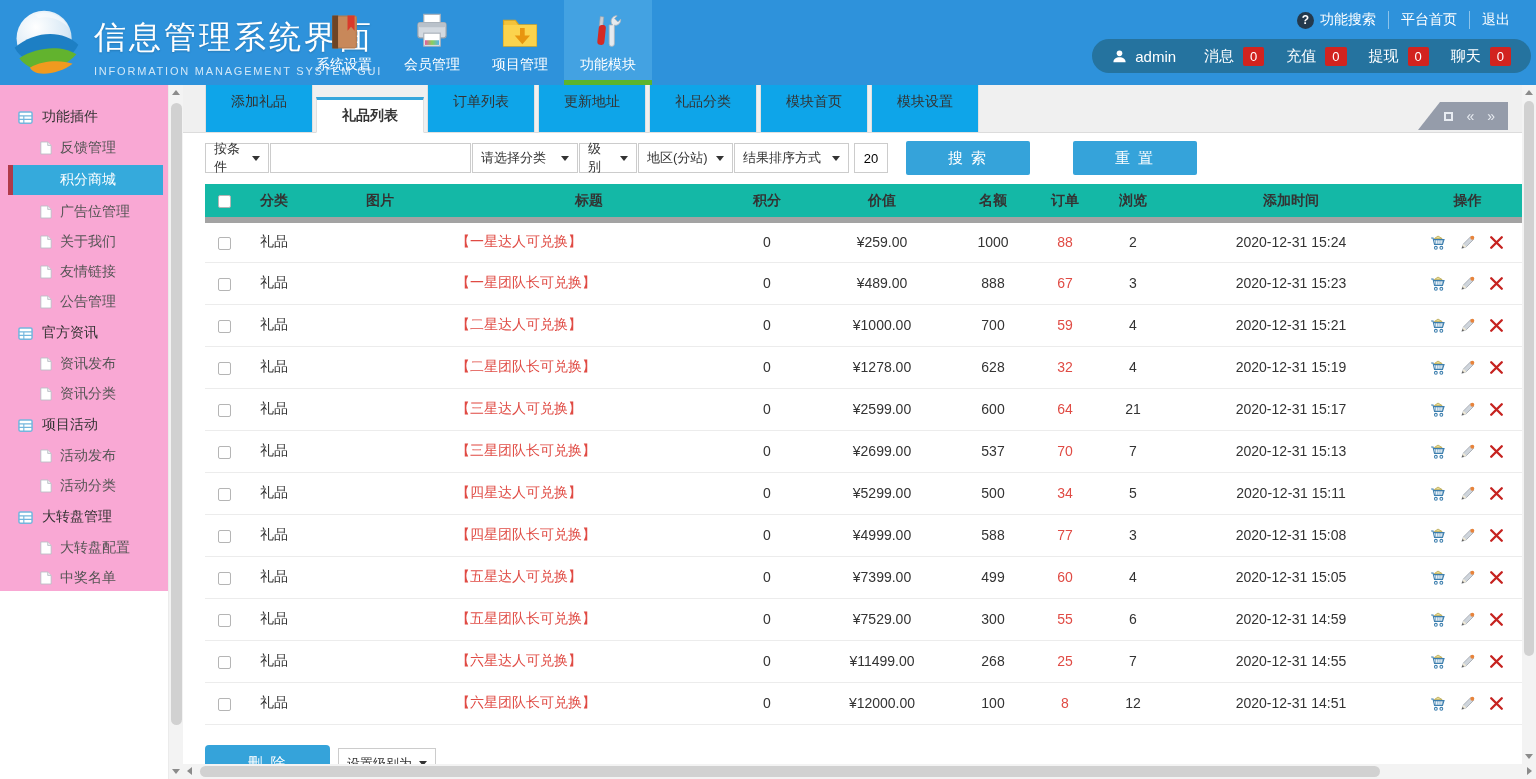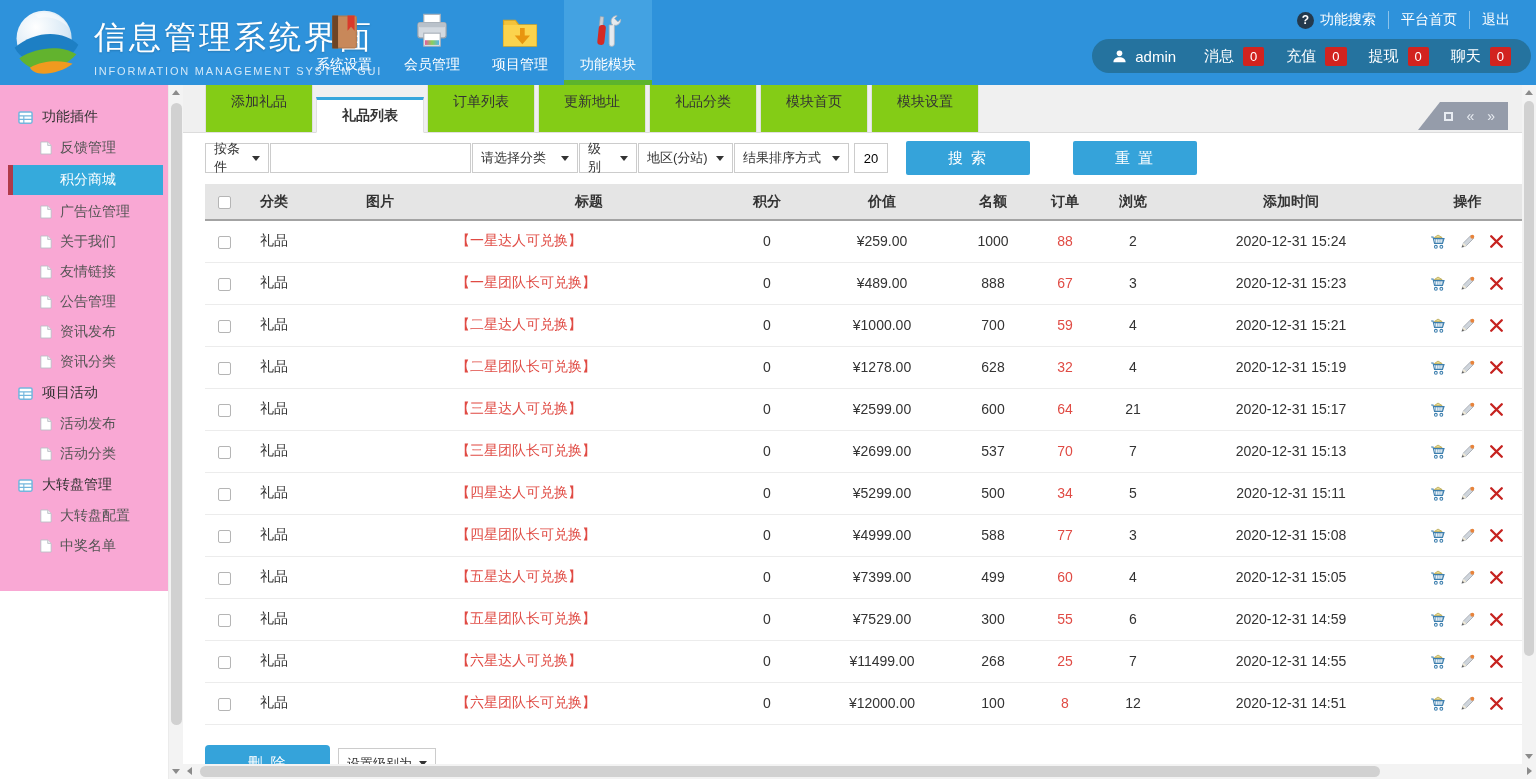--- a/index.html
+++ b/index.html
@@ -45,21 +45,21 @@
   .sitem{display:flex;align-items:center;gap:8px;height:30px;padding-left:40px;font-size:14px;color:#555;cursor:pointer}
   .ficon svg{width:12px;height:14px;display:block}
   .sitem.active{background:#35aadc;border-left:5px solid #b03a4a;margin:2px 5px 2px 8px;
                 padding-left:27px;color:#fff}
   .sitem.active .ficon{visibility:hidden}
 
   
   .content{position:absolute;left:183px;top:85px;width:1339px;height:679px;background:#f0f0f0;overflow:hidden}
   .tab-strip{position:relative;margin-top:12px;height:36px;padding-left:22px;
              border-bottom:1px solid #dcdcdc;display:flex;align-items:flex-end}
-  .tab{height:49px;line-height:32px;padding:0 25px;background:#84cc16;border:1px solid #e0e0e0;
+  .tab{height:49px;line-height:32px;padding:0 25px;background:#0ea5e9;border:1px solid #e0e0e0;
        margin-right:3px;margin-bottom:-1px;font-size:14px;color:#333;cursor:pointer;white-space:nowrap}
   .tab.active{background:#fff;border-top:3px solid #36a6dc;border-bottom:1px solid #fff;
               height:36px;line-height:31px;font-weight:bold}
   .tab-ctrl{position:absolute;right:14px;top:5px;width:90px;height:28px;background:#959caa;
             clip-path:polygon(22px 0,100% 0,100% 100%,0 100%);display:flex;align-items:center;
             justify-content:flex-end;gap:13px;padding:0 13px;color:#e8ecf2;font-size:14px;cursor:pointer}
   .win-icon{width:9px;height:9px;border:2px solid #e8ecf2;display:inline-block}
   .panel{position:absolute;left:0;top:48px;right:0;bottom:0;background:#fff}
 
   .filter-bar{display:flex;align-items:center;gap:1px;padding:8px 0 9px 22px}
@@ -69,22 +69,22 @@
         border-top:5px solid #333;margin-left:7px;flex:none}
   .w-cond{width:64px}.w-cat{width:106px}.w-level{width:58px}.w-region{width:95px}.w-sort{width:115px}
   .finput{height:30px;width:201px;border:1px solid #ccc;padding:0 8px;font-size:13px;outline:none}
   .fnum{width:34px;text-align:center;margin-left:4px}
   .btn{height:34px;width:124px;background:var(--accent);color:#fff;border:none;font-size:15px;
        cursor:pointer;border-radius:2px;letter-spacing:2px}
   .btn.search{margin-left:17px}
   .btn.reset{margin-left:42px}
 
   table.grid{border-collapse:collapse;table-layout:fixed;margin-left:22px;width:calc(100% - 22px)}
-  .grid th{height:36px;background:#e5e5e5;font-size:14px;color:#333;font-weight:bold;
-           border-bottom:2px solid #a3a3a3;white-space:nowrap}
+  .grid th{height:36px;background:#14b8a6;font-size:14px;color:#333;font-weight:bold;
+           border-bottom:6px solid #a3a3a3;white-space:nowrap}
   .grid td{height:42px;font-size:14px;color:#333;text-align:center;border-bottom:1px solid #ececec;
            overflow:hidden;white-space:nowrap}
   .grid td.title{text-align:left;color:var(--linkred);cursor:pointer}
   .grid td.red{color:var(--linkred)}
   .cb{display:inline-block;width:13px;height:13px;border:1px solid #b5b5b5;background:#fff;
       border-radius:2px;vertical-align:middle;cursor:pointer}
   .ops svg{width:17px;height:17px;margin:0 4px;vertical-align:middle;cursor:pointer}
 
   .footer-controls{display:flex;gap:8px;margin:20px 0 0 22px;align-items:flex-start}
   .btn.delete{width:125px;height:38px;border-radius:4px}
@@ -285,20 +285,29 @@
       <svg viewBox="0 0 14 16">
                 <path d="M1 1h8l4 4v10H1z" fill="#fff" stroke="#b9bec4"></path>
                 <path d="M9 1v4h4" fill="#eef0f2" stroke="#b9bec4"></path>
               </svg>
     </span>
     <span>公告管理</span>
   </div>
         </div>
   </div>
       <div class="sgroup">
+    <div class="ghead">
+      <span class="gicon">
+        <svg viewBox="0 0 16 16">
+              <rect x="1" y="2" width="14" height="12" rx="1.5" fill="#fff" stroke="#74b6dd" stroke-width="1.6"></rect>
+              <path d="M1 6.2h14M6.2 6.2V14M1 10h14" stroke="#74b6dd" stroke-width="1.2"></path>
+            </svg>
+      </span>
+      <span>官方资讯</span>
+    </div>
     <div class="gitems">
           <div class="sitem">
     <span class="ficon">
       <svg viewBox="0 0 14 16">
                 <path d="M1 1h8l4 4v10H1z" fill="#fff" stroke="#b9bec4"></path>
                 <path d="M9 1v4h4" fill="#eef0f2" stroke="#b9bec4"></path>
               </svg>
     </span>
     <span>资讯发布</span>
   </div>

